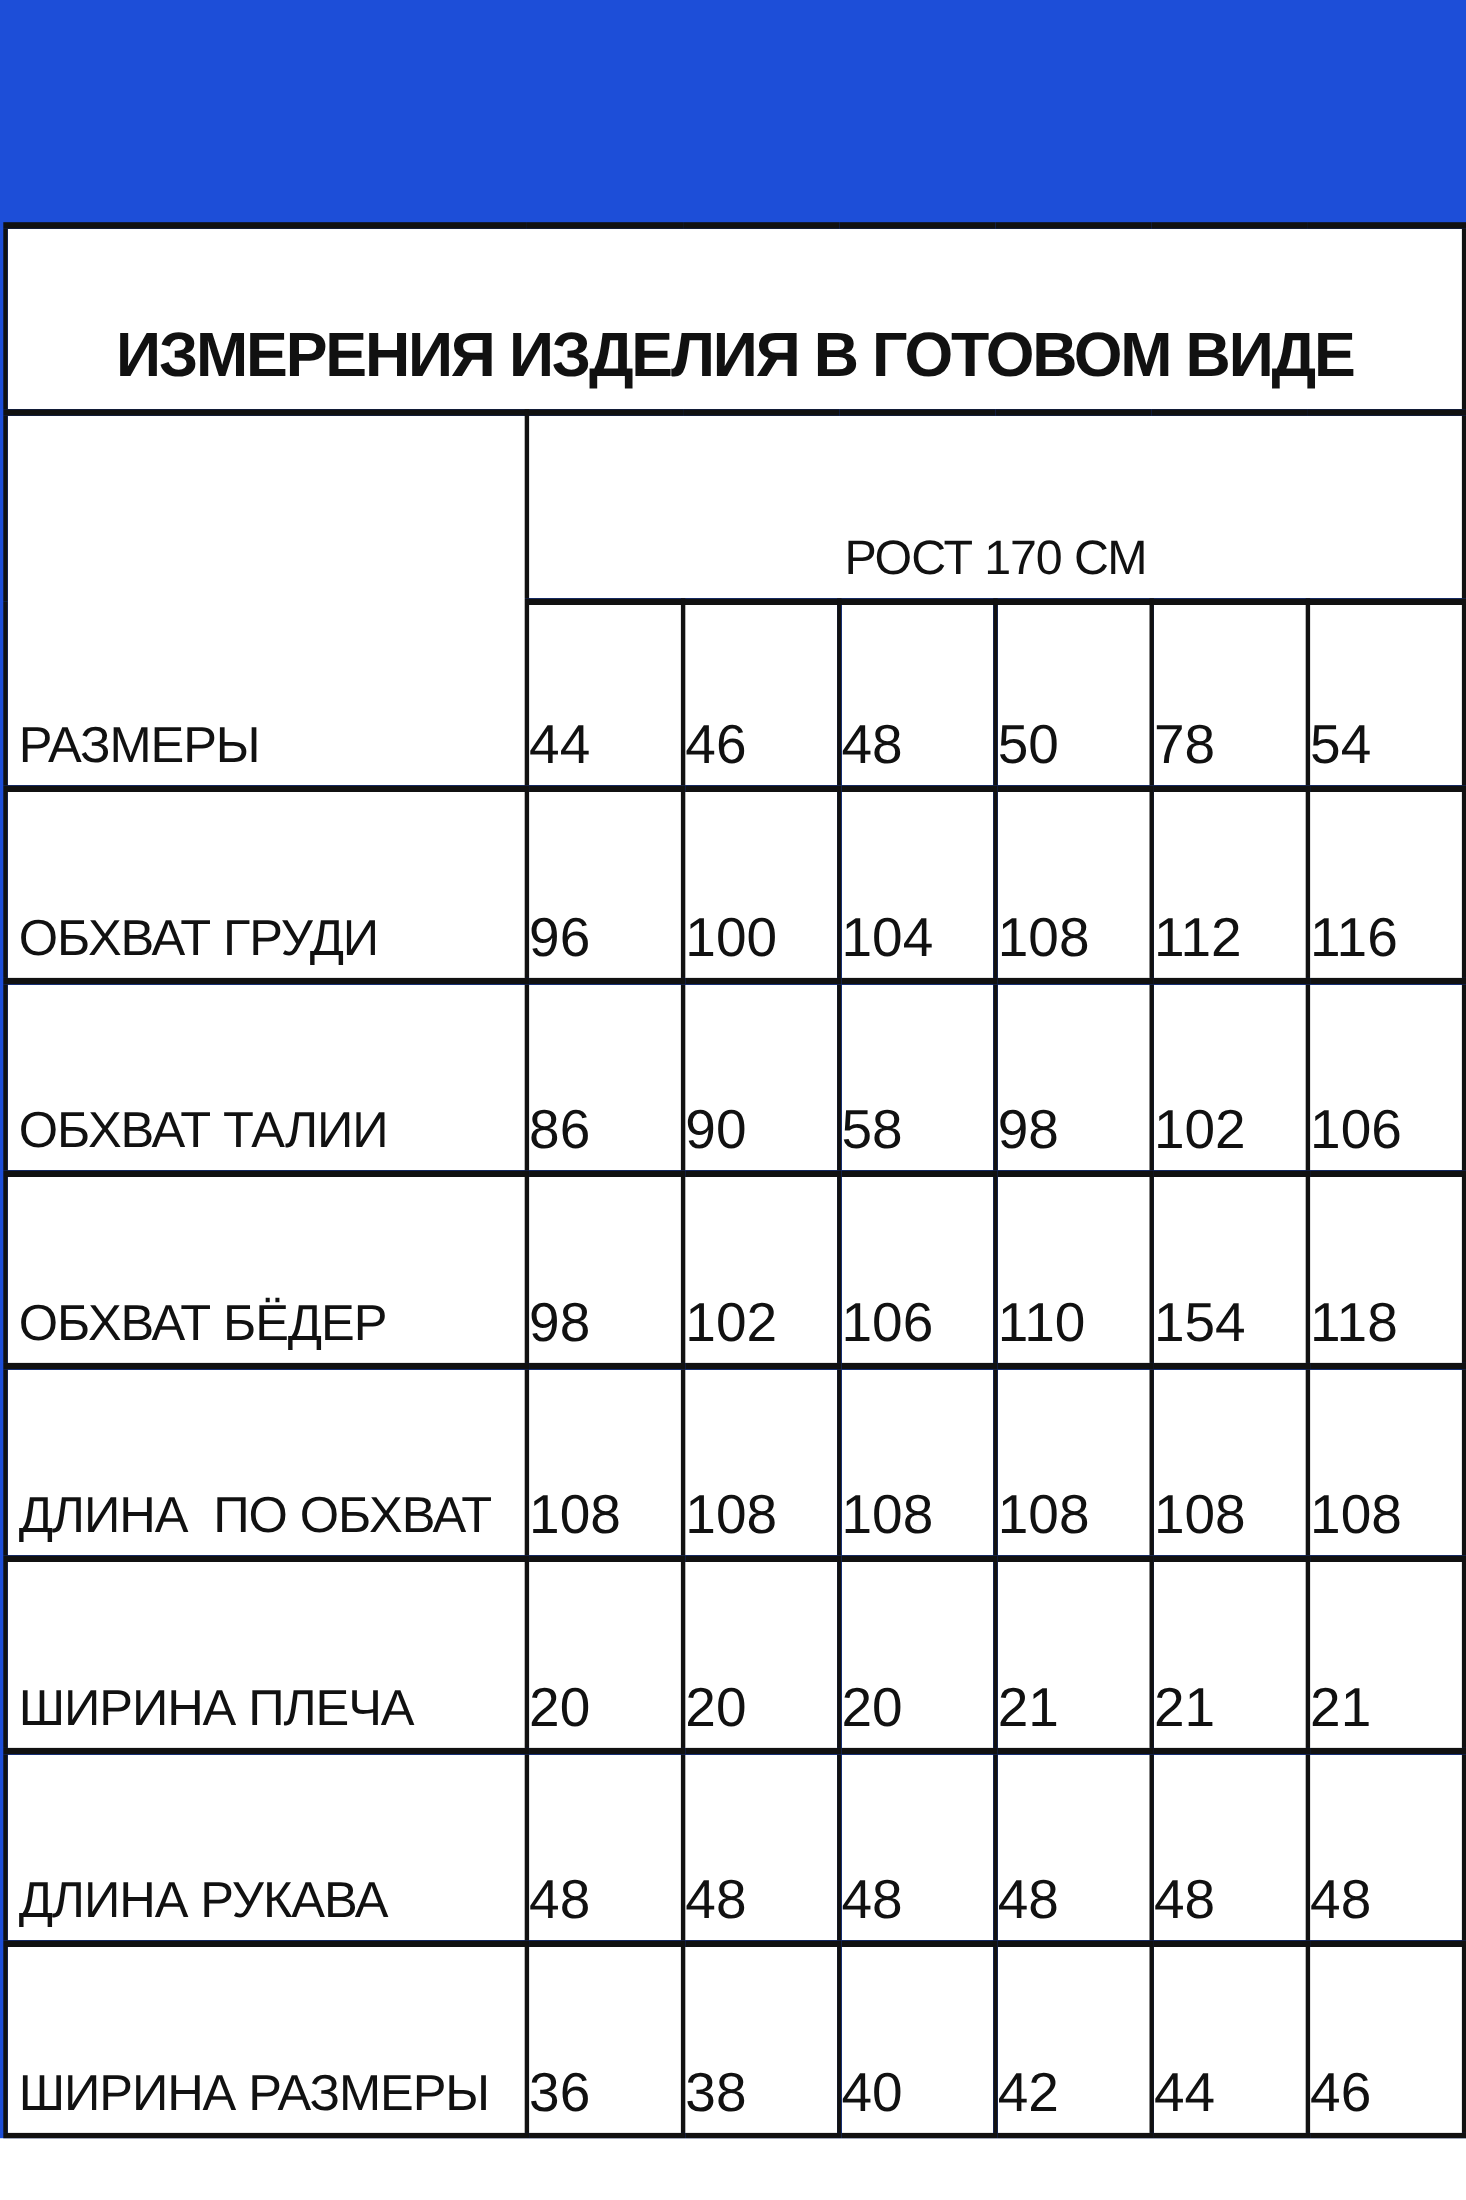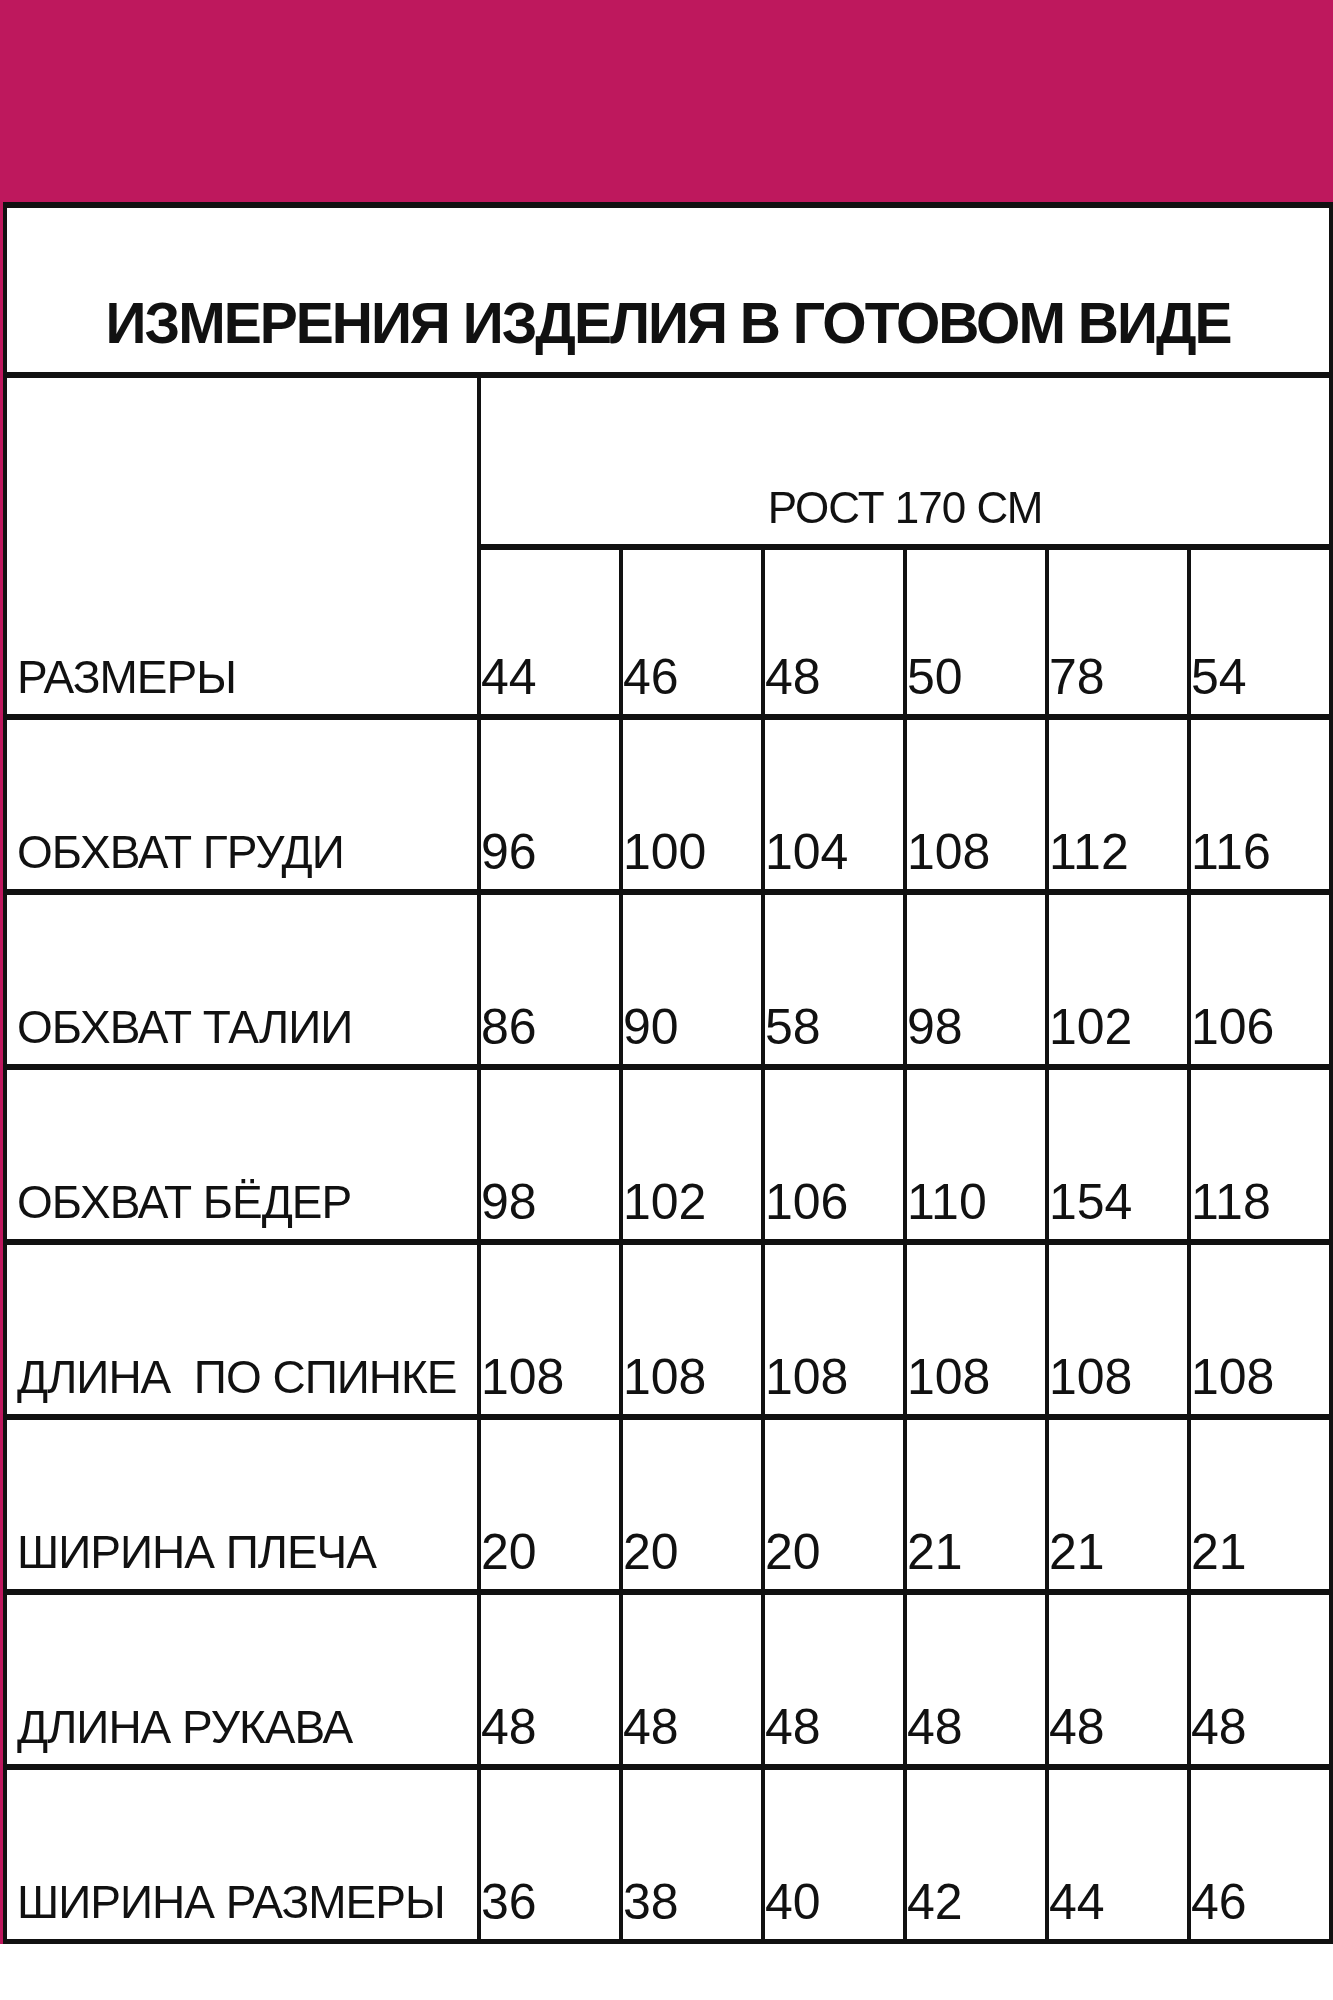--- a/index.html
+++ b/index.html
@@ -4,21 +4,21 @@
 <style>
   html, body {
     margin: 0;
     padding: 0;
     background: #ffffff;
   }
   .page {
     position: relative;
     width: 1333px;
     height: 1944px;
-    background: #be185d;
+    background: #1d4ed8;
     font-family: "Liberation Sans", sans-serif;
     color: #111111;
     overflow: hidden;
   }
   table.size-table {
     position: absolute;
     left: 3px;
     top: 202px;
     width: 1326px;
     border-collapse: collapse;
@@ -119,21 +119,21 @@
         <tr class="m-row">
           <td class="label-cell">ОБХВАТ БЁДЕР</td>
           <td class="num-cell">98</td>
           <td class="num-cell">102</td>
           <td class="num-cell">106</td>
           <td class="num-cell">110</td>
           <td class="num-cell">154</td>
           <td class="num-cell">118</td>
         </tr>
         <tr class="m-row">
-          <td class="label-cell">ДЛИНА  ПО СПИНКЕ</td>
+          <td class="label-cell">ДЛИНА  ПО ОБХВАТ</td>
           <td class="num-cell">108</td>
           <td class="num-cell">108</td>
           <td class="num-cell">108</td>
           <td class="num-cell">108</td>
           <td class="num-cell">108</td>
           <td class="num-cell">108</td>
         </tr>
         <tr class="m-row">
           <td class="label-cell">ШИРИНА ПЛЕЧА</td>
           <td class="num-cell">20</td>

